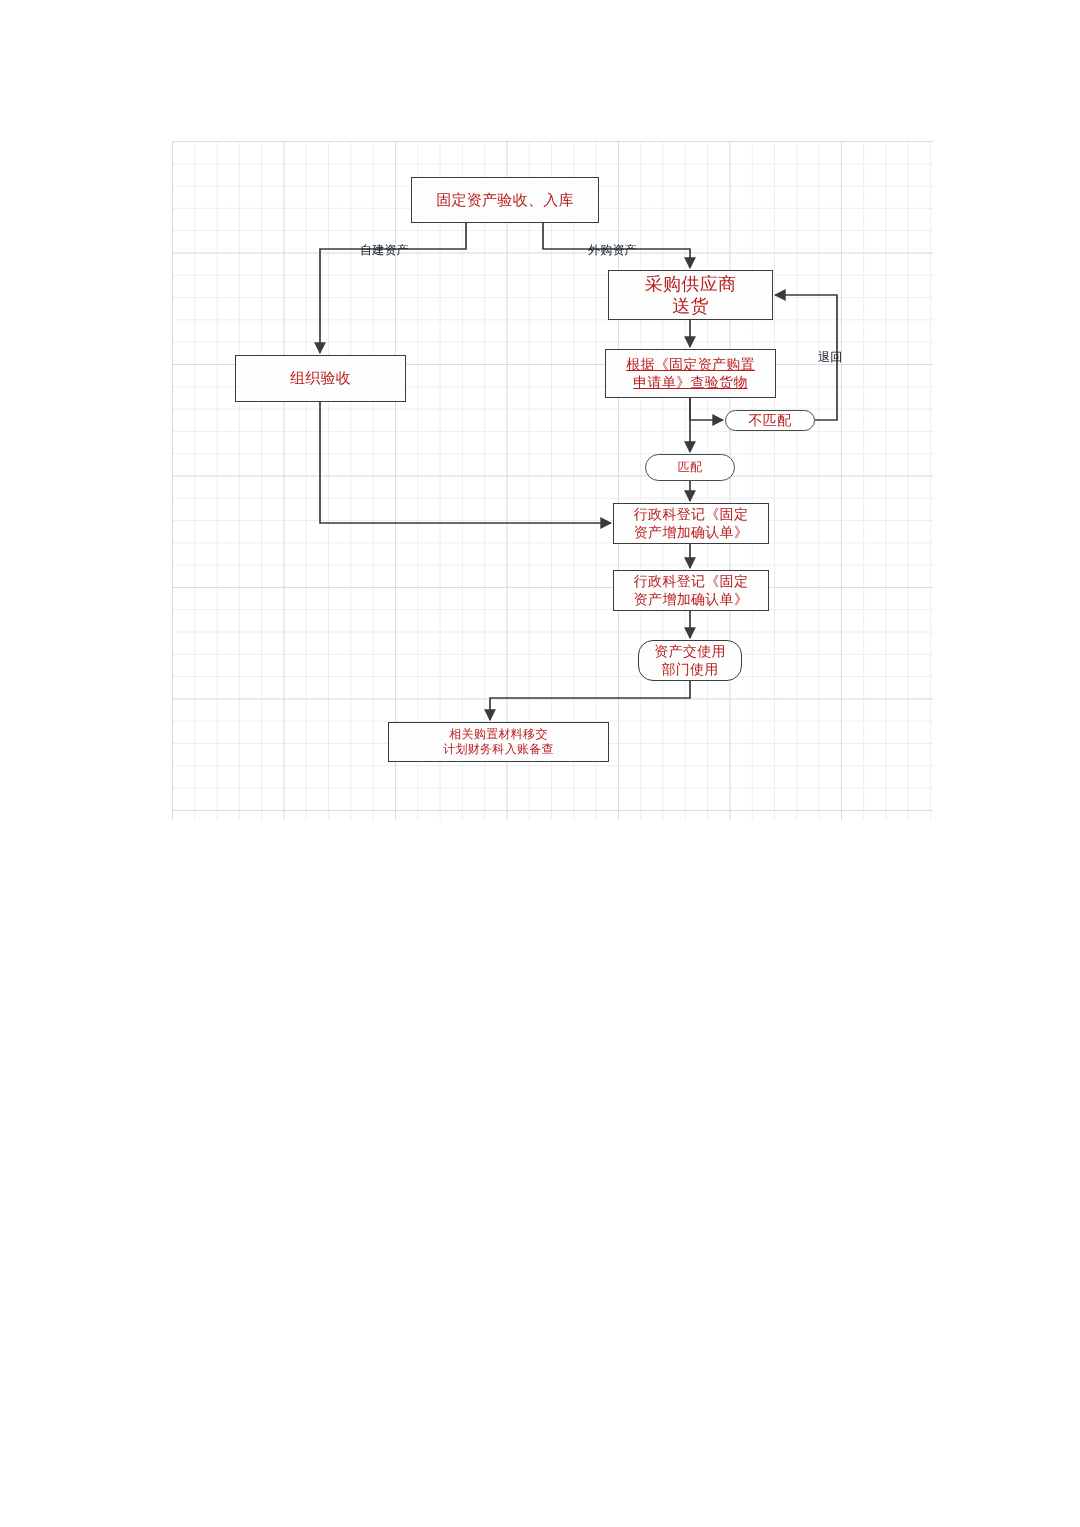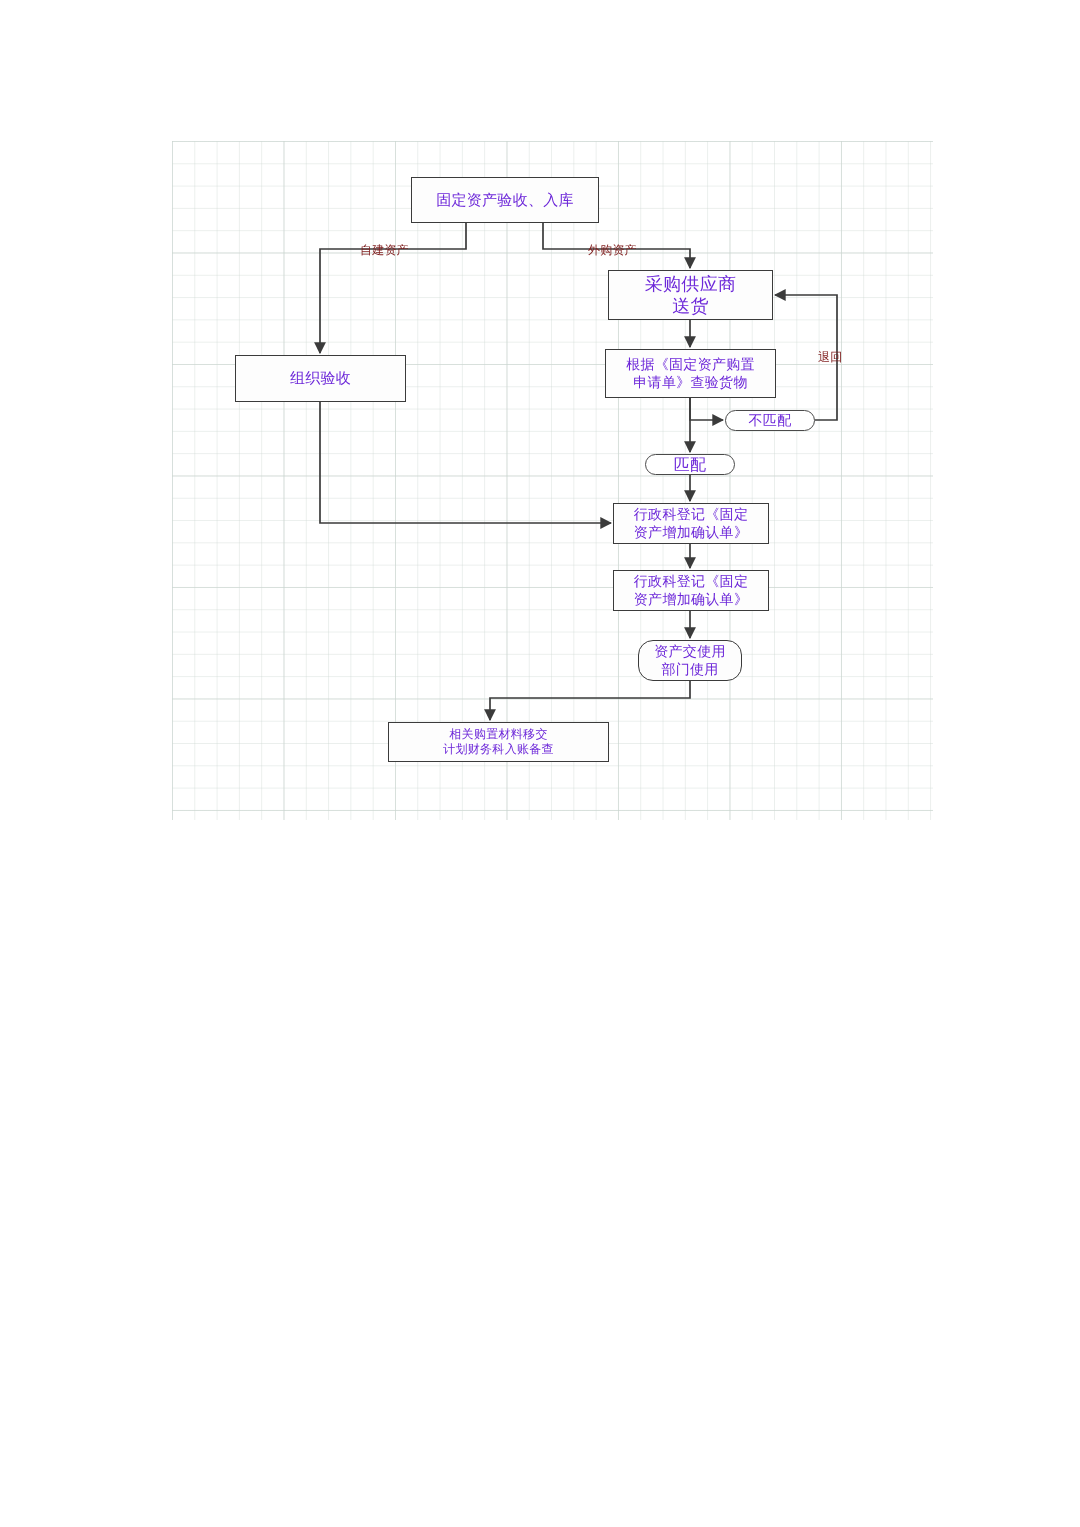--- a/index.html
+++ b/index.html
@@ -50,55 +50,55 @@
     width: 1080px;
     height: 1527px;
   }
 
   
   .node {
     position: absolute;
     box-sizing: border-box;
     border: 1.6px solid #3b3b3b;
     background: #fdfdfd;
-    color: #6d28d9;
+    color: #b91c1c;
     display: flex;
     align-items: center;
     justify-content: center;
     text-align: center;
     line-height: 1.25;
     letter-spacing: 0.3px;
     white-space: pre-line;
   }
   .node.pill {
     border: 1.4px solid #4a4a4a;
     border-radius: 999px;
     background: #ffffff;
   }
 
   .edge-label {
     position: absolute;
     background: transparent;
-    color: #7f1d1d;
+    color: #0f172a;
     white-space: nowrap;
     letter-spacing: 0.2px;
   }
 
   
   #n-start      { left: 411px; top: 177px; width: 188px; height: 46px;  font-size: 15px; }
   #n-accept     { left: 235px; top: 355px; width: 171px; height: 47px;  font-size: 15px; }
   #n-supplier   { left: 608px; top: 270px; width: 165px; height: 50px;  font-size: 18px; }
-  #n-inspect    { left: 605px; top: 349px; width: 171px; height: 49px;  font-size: 14px; }
+  #n-inspect    { left: 605px; top: 349px; width: 171px; height: 49px;  font-size: 14px; text-decoration: underline; }
   #n-reg1       { left: 613px; top: 503px; width: 156px; height: 41px;  font-size: 14px; }
   #n-reg2       { left: 613px; top: 570px; width: 156px; height: 41px;  font-size: 14px; }
   #n-handover   { left: 638px; top: 640px; width: 104px; height: 41px;  font-size: 14px; border-radius: 15px; }
   #n-final      { left: 388px; top: 722px; width: 221px; height: 40px;  font-size: 12px; }
 
   #p-nomatch    { left: 725px; top: 410px; width: 90px;  height: 21px;  font-size: 14px; }
-  #p-match      { left: 645px; top: 454px; width: 90px;  height: 21px;  font-size: 16px; text-align: right; }
+  #p-match      { left: 645px; top: 454px; width: 90px;  height: 27px;  font-size: 12px; text-align: right; }
 
   #lbl-self     { left: 360px; top: 242px; font-size: 12px; }
   #lbl-purchase { left: 588px; top: 242px; font-size: 12px; text-align: right; }
   #lbl-return   { left: 818px; top: 349px; font-size: 12px; text-align: center; }
 </style>
 </head>
 <body>
 
 <div id="page">
 

